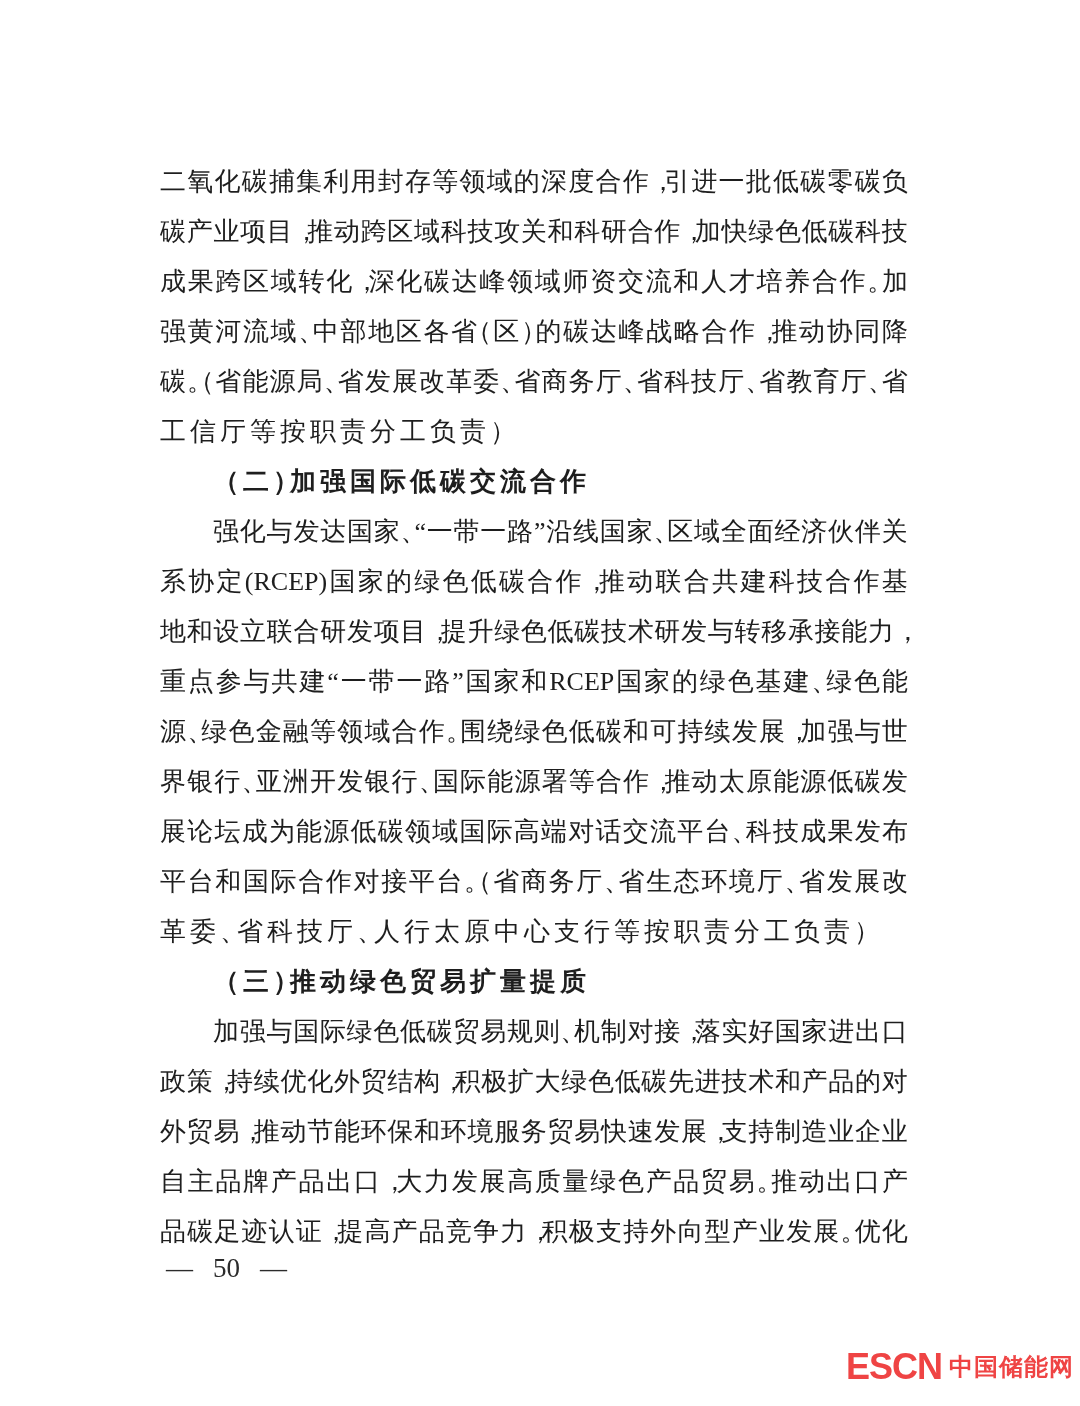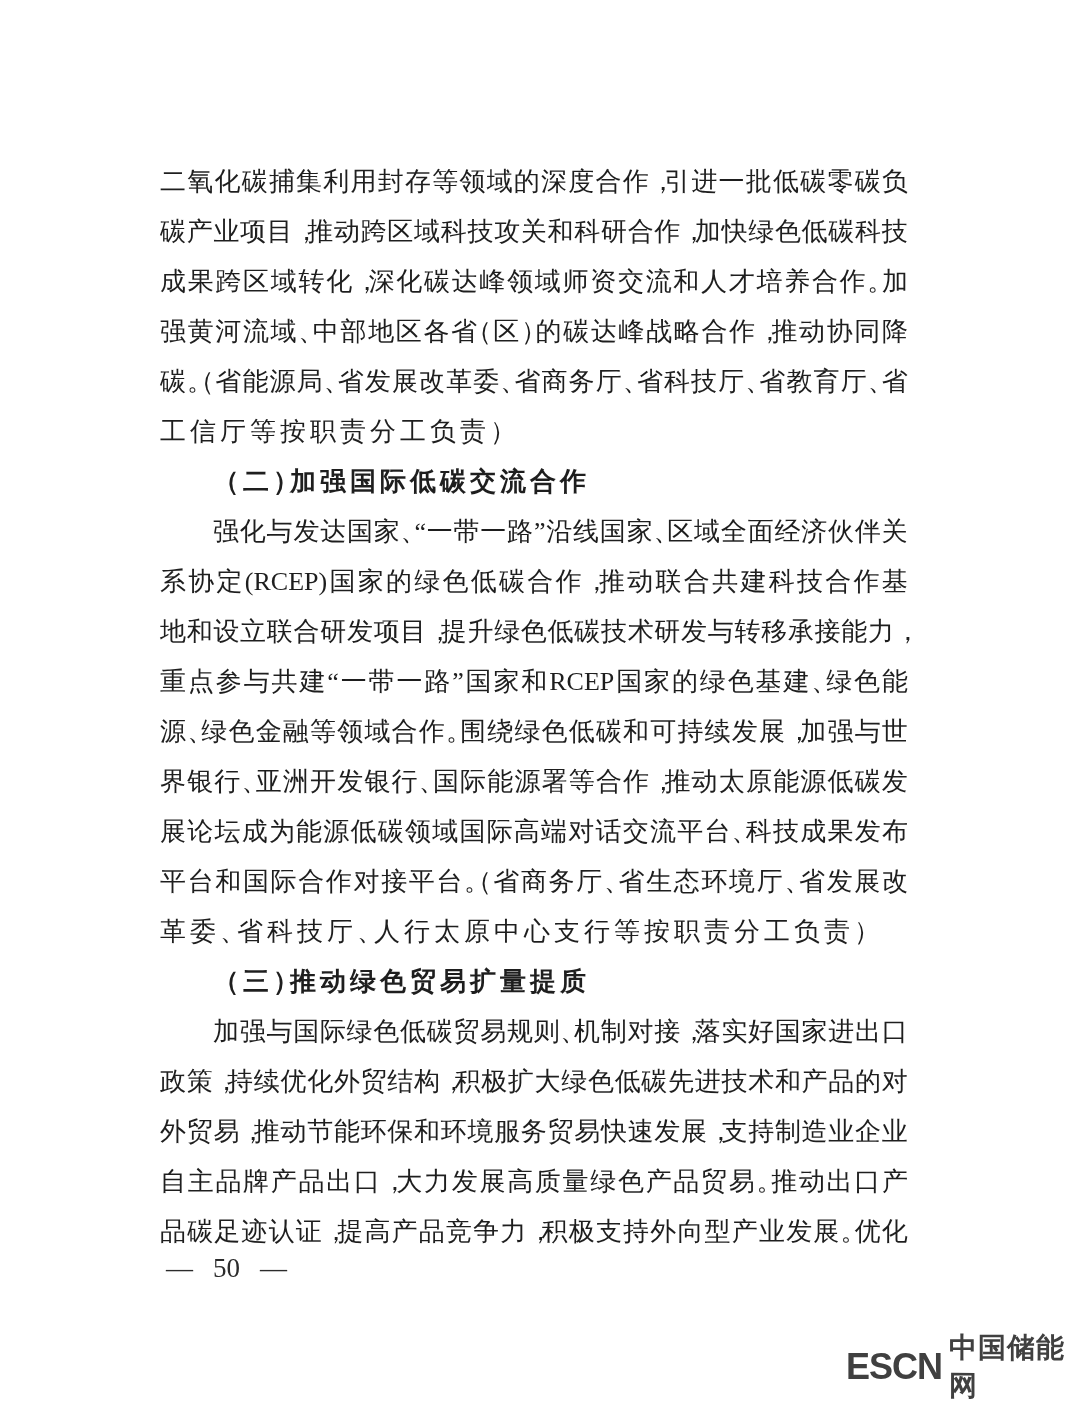--- a/index.html
+++ b/index.html
@@ -53,21 +53,21 @@
     gap:7px;
     color:#e60012;
     font-family:"Liberation Sans","DejaVu Sans",sans-serif;
   }
   .logo-latin{
     font-size:36px;
     font-weight:800;
     letter-spacing:-1px;
   }
   .logo-cn{
-    font-size:28px;
+    font-size:24px;
     font-weight:800;
     letter-spacing:1px;
   }
 </style>
 </head>
 <body>
 
 <div class="page" style="color: rgb(30, 30, 30); background: rgb(255, 255, 255);">
 
   <div class="doc-body">
@@ -94,18 +94,18 @@
       <div class="line justify"><span>自</span><span>主</span><span>品</span><span>牌</span><span>产</span><span>品</span><span>出</span><span>口</span><span class="p-close">，</span><span>大</span><span>力</span><span>发</span><span>展</span><span>高</span><span>质</span><span>量</span><span>绿</span><span>色</span><span>产</span><span>品</span><span>贸</span><span>易</span><span class="p-close">。</span><span>推</span><span>动</span><span>出</span><span>口</span><span>产</span></div>
       <div class="line justify"><span>品</span><span>碳</span><span>足</span><span>迹</span><span>认</span><span>证</span><span class="p-close">，</span><span>提</span><span>高</span><span>产</span><span>品</span><span>竞</span><span>争</span><span>力</span><span class="p-close">，</span><span>积</span><span>极</span><span>支</span><span>持</span><span>外</span><span>向</span><span>型</span><span>产</span><span>业</span><span>发</span><span>展</span><span class="p-close">。</span><span>优</span><span>化</span></div>
     </div>
 
   <div class="footer-page-number">
     <span>—</span>
     <span>50</span>
     <span>—</span>
   </div>
 
-  <div class="logo" style="color: #404040;">
+  <div class="logo" style="color: #ef4444;">
     <span class="logo-latin">ESCN</span>
     <span class="logo-cn">中国储能网</span>
   </div>
 
 </div>
 
 </body></html>

